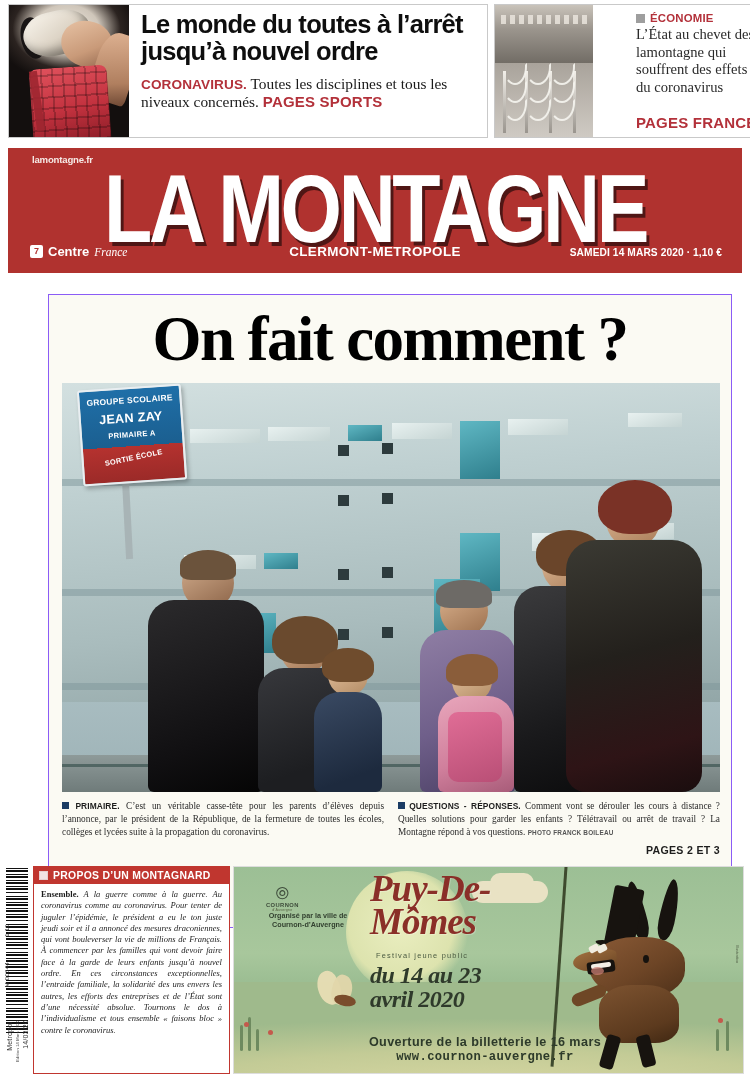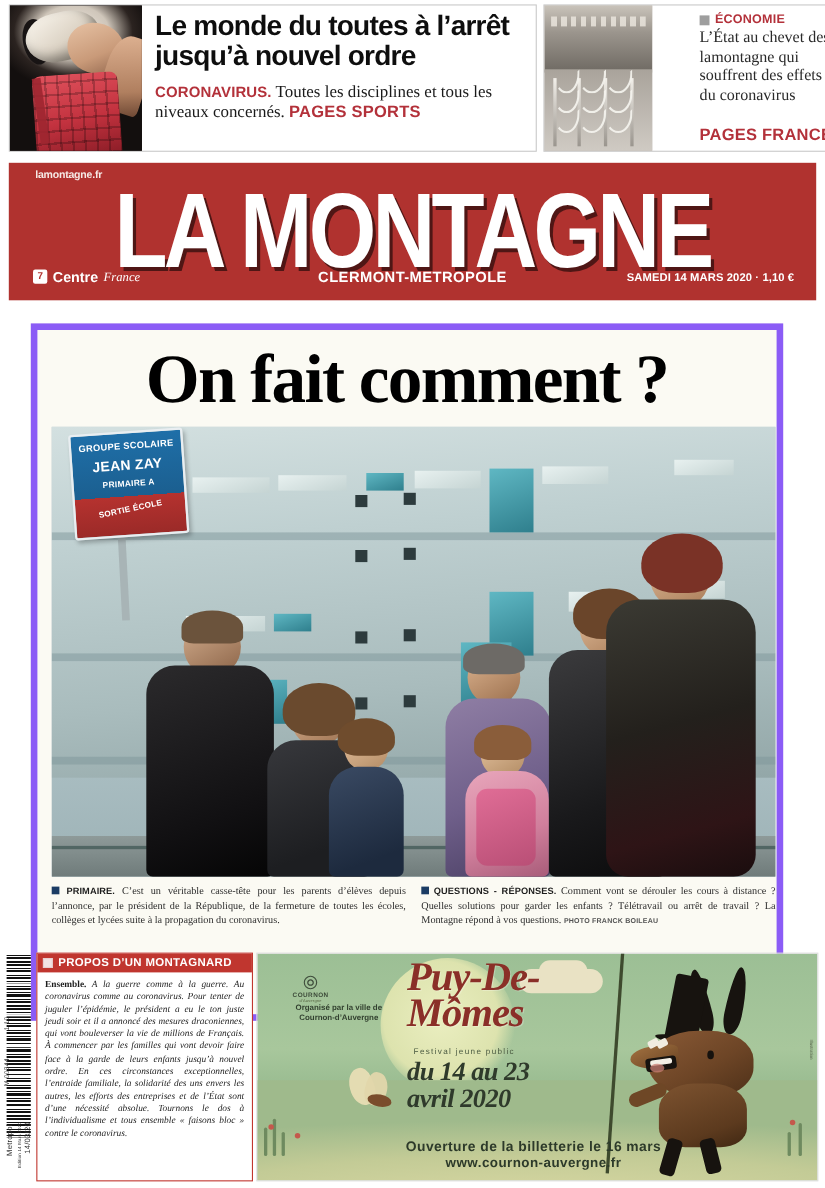--- a/index.html
+++ b/index.html
@@ -79,21 +79,21 @@
   .mh-cf-mark { width:13px; height:13px; background:#fff; color:#b0322f; font-family:"Liberation Sans", sans-serif;
     font-weight:700; font-size:9px; line-height:13px; text-align:center; border-radius:2px; }
   .mh-cf-a { font-family:"Liberation Sans", sans-serif; font-weight:700; font-size:13px; color:#fff; }
   .mh-cf-b { font-family:"Liberation Serif", serif; font-style:italic; font-size:11.5px; color:#fff; }
   .mh-edition { position:absolute; left:0; right:0; bottom:14px; text-align:center;
     font-family:"Liberation Sans", sans-serif; font-weight:700; font-size:13.4px; color:#ffffff; letter-spacing:.4px; }
   .mh-date { position:absolute; right:20px; bottom:15px; font-family:"Liberation Sans", sans-serif; font-weight:700;
     font-size:10.2px; color:#ffffff; letter-spacing:.1px; }
 
   
-  .main { position:absolute; left:28px; top:294px; width:684px; height:634px; background:#fbfaf3; border:6px solid #8b5cf6; }
+  .main { position:absolute; left:48px; top:294px; width:684px; height:634px; background:#fbfaf3; border:1px solid #8b5cf6; }
   .main-head { padding: 12px 0 4px 0; text-align:center;
     font-family:"Liberation Serif", serif; font-weight:700; font-size:63px; line-height:1.02; letter-spacing:-1.6px; color:#000; }
   .main-photo { position:absolute; left:13px; top:88px; width:658px; height:409px; overflow:hidden; background:#b9c8cc; }
 
   
   .ph-sky { position:absolute; inset:0; background: linear-gradient(180deg,#cfe0e2 0%, #bacdd1 40%, #9db2b6 100%); }
   .ph-bld { position:absolute; left:0; top:0; width:100%; height:78%;
     background: linear-gradient(175deg,#d3e0e0 0%, #bfd0d1 30%, #a9bcbd 70%, #93a7a8 100%); }
   .ph-band { position:absolute; left:0; width:100%; height:7px; background:#7d9699; opacity:.5; }
   .ph-win { position:absolute; background: linear-gradient(160deg,#5fb7c3,#2f7f8d); }
@@ -155,21 +155,21 @@
   .ad-title { position:absolute; left:136px; top:6px; font-family:"Liberation Serif", serif; font-weight:700;
     font-style:italic; font-size:37px; line-height:.88; color:#8a2f28; letter-spacing:-1px;
     text-shadow: 1px 1px 0 rgba(255,255,255,.25); }
   .ad-sub { position:absolute; left:142px; top:84px; font-family:"Liberation Sans", sans-serif; font-size:7.4px;
     color:#4a5a41; letter-spacing:1.2px; }
   .ad-dates { position:absolute; left:136px; top:96px; font-family:"Liberation Serif", serif; font-weight:700;
     font-style:italic; font-size:24px; line-height:1.0; color:#2f3a2b; letter-spacing:-.5px; }
   .ad-foot1 { position:absolute; left:86px; bottom:24px; width:330px; text-align:center;
     font-family:"Liberation Sans", sans-serif; font-weight:700; font-size:12.6px; color:#2d3a2a; letter-spacing:.4px; }
   .ad-foot2 { position:absolute; left:86px; bottom:9px; width:330px; text-align:center;
-    font-family:Liberation Sans, sans-serif; font-weight:700; font-size:12.2px; color:#2d3a2a; letter-spacing:.4px; }
+    font-family:Liberation Mono, monospace; font-weight:700; font-size:12.2px; color:#2d3a2a; letter-spacing:.4px; }
   .ad-credit { position:absolute; right:3px; top:78px; font-family:"Liberation Sans", sans-serif; font-size:4px;
     color:#5a6a50; writing-mode: vertical-rl; }
 
   
   .boar { position:absolute; right:28px; bottom:6px; width:150px; height:182px; }
   .boar .hat { position:absolute; left:44px; top:2px; width:30px; height:62px; background:#17130f; transform: rotate(11deg); border-radius:3px 3px 0 0; }
   .boar .brim { position:absolute; left:30px; top:58px; width:62px; height:9px; background:#17130f; border-radius:50%; transform: rotate(11deg); }
   .boar .head { position:absolute; left:24px; top:52px; width:96px; height:62px; border-radius:48% 42% 46% 52%;
     background: linear-gradient(150deg,#8a5a36 0%, #6d4526 55%, #4c2f18 100%); }
   .boar .snout { position:absolute; left:8px; top:66px; width:44px; height:20px; border-radius:50% 20% 20% 50%;
@@ -358,20 +358,21 @@
     </div>
 
     <div class="cap-row">
       <div class="cap-col">
         <span class="sq-blue"></span>
         <span class="cap-tag">PRIMAIRE.</span><span> C’est un véritable casse-tête pour les parents d’élèves depuis l’annonce, par le président de la République, de la fermeture de toutes les écoles, collèges et lycées suite à la propagation du coronavirus.</span>
       </div>
       <div class="cap-col">
         <span class="sq-blue"></span>
         <span class="cap-tag">QUESTIONS - RÉPONSES.</span><span> Comment vont se dérouler les cours à distance ? Quelles solutions pour garder les enfants ? Télétravail ou arrêt de travail ? La Montagne répond à vos questions. </span><span class="cap-credit">PHOTO FRANCK BOILEAU</span>
+        <div class="cap-pages">PAGES 2 ET 3</div>
       </div>
     </div>
   </div>
 
   <div class="bottom">
 
     <div class="barcol">
       <div class="barcode">
         <div class="grp"></div>
           <div class="grp"></div>

